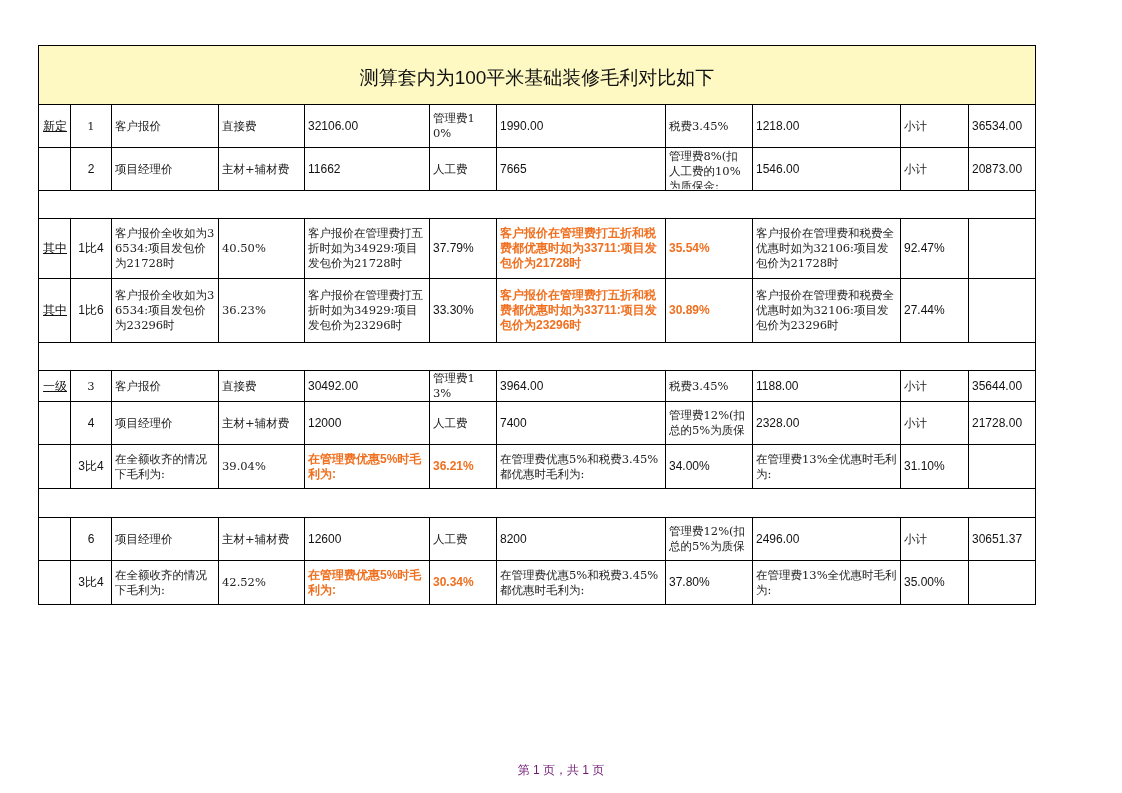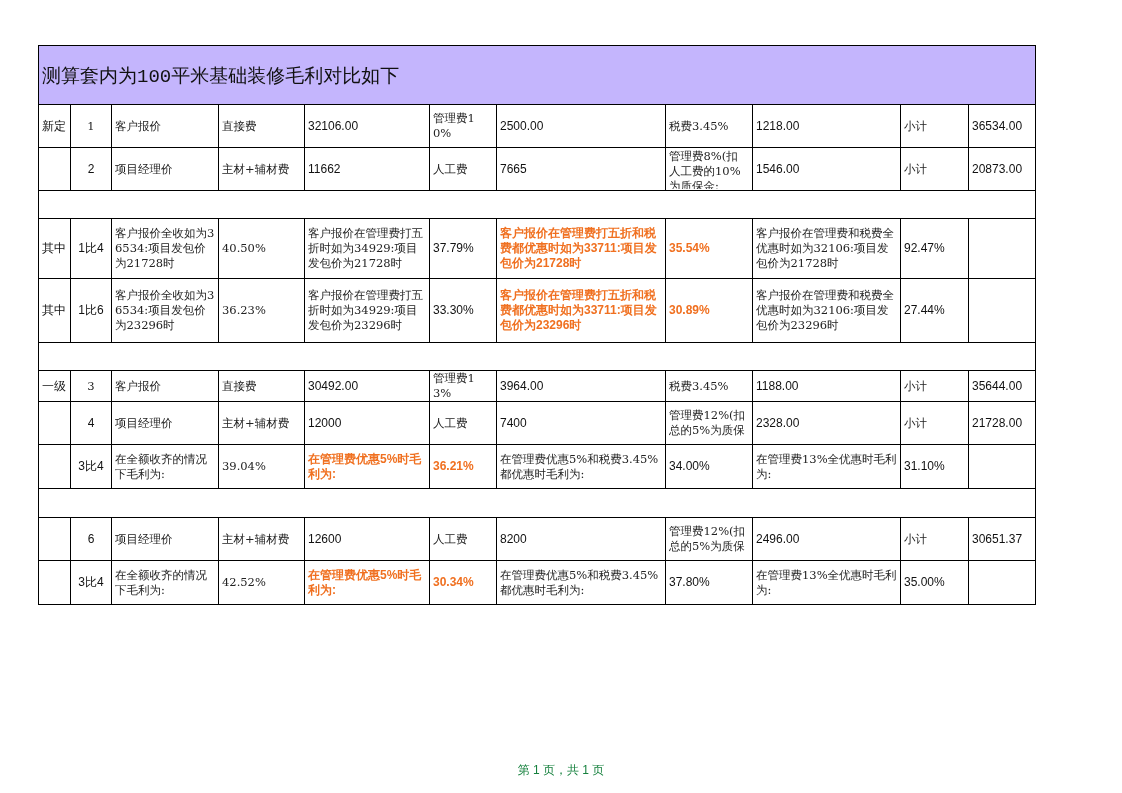--- a/index.html
+++ b/index.html
@@ -1,29 +1,29 @@
 <!DOCTYPE html>
 <html><head>
 <meta charset="utf-8">
 <style>
   html, body { margin:0; padding:0; background:#ffffff; }
   body { width:1122px; height:793px; position:relative; overflow:hidden;
          font-family: "Liberation Sans", "DejaVu Sans", sans-serif; color:#111; }
   .sheet { position:absolute; left:38px; top:45px; border-collapse:collapse; table-layout:fixed; }
   .sheet td { border:1px solid #000; padding:0 3px; font-size:12px; line-height:15px;
               vertical-align:middle; overflow:hidden; white-space:normal; word-break:break-all; }
-  .title-cell { background:#c4b5fd; font-family:Liberation Mono, monospace;
+  .title-cell { background:#fef9c3; text-align:center; font-family:Liberation Sans, sans-serif;
                 font-size:19px !important; height:54px; padding-top:4px !important; }
   .serif { font-family:"DejaVu Serif","Liberation Serif",serif; font-size:11.5px !important; color:#222; }
   .c { text-align:center; }
   .orange { color:#f07020; font-weight:bold; }
-  .vert { text-align:left; font-family:"DejaVu Serif","Liberation Serif",serif; font-size:12px; line-height:15px; }
+  .vert { text-align:right; font-family:"DejaVu Serif","Liberation Serif",serif; font-size:12px; line-height:15px;text-decoration:underline; }
   .clip { overflow:hidden;margin-left:32px; }
   .clip > div { max-height:40px; overflow:hidden; }
-  .footer { position:absolute; left:0; width:1122px; top:762px; text-align:center; font-size:12px; color:#15803d; }
+  .footer { position:absolute; left:0; width:1122px; top:762px; text-align:center; font-size:12px; color:#701a75; }
 </style>
 </head>
 <body>
 
 <table class="sheet">
   <colgroup>
     <col style="width:32px">
       <col style="width:41px">
       <col style="width:107px">
       <col style="width:86px">
@@ -41,21 +41,21 @@
     <td colspan="11" class="title-cell">测算套内为100平米基础装修毛利对比如下</td>
   </tr>
 
   <tr style="height:43px">
     <td class="vert">新定</td>
     <td class="c serif">1</td>
     <td class="serif">客户报价</td>
     <td class="serif">直接费</td>
     <td>32106.00</td>
     <td class="serif">管理费10%</td>
-    <td>2500.00</td>
+    <td>1990.00</td>
     <td class="serif">税费3.45%</td>
     <td>1218.00</td>
     <td class="serif">小计</td>
     <td>36534.00</td>
   </tr>
 
   <tr style="height:43px">
     <td></td>
     <td class="c">2</td>
     <td class="serif">项目经理价</td>

